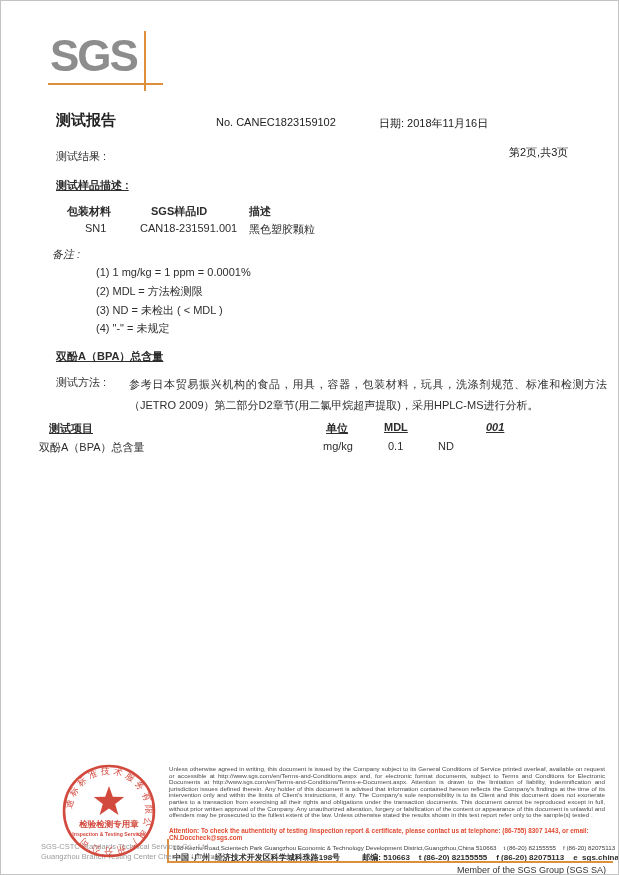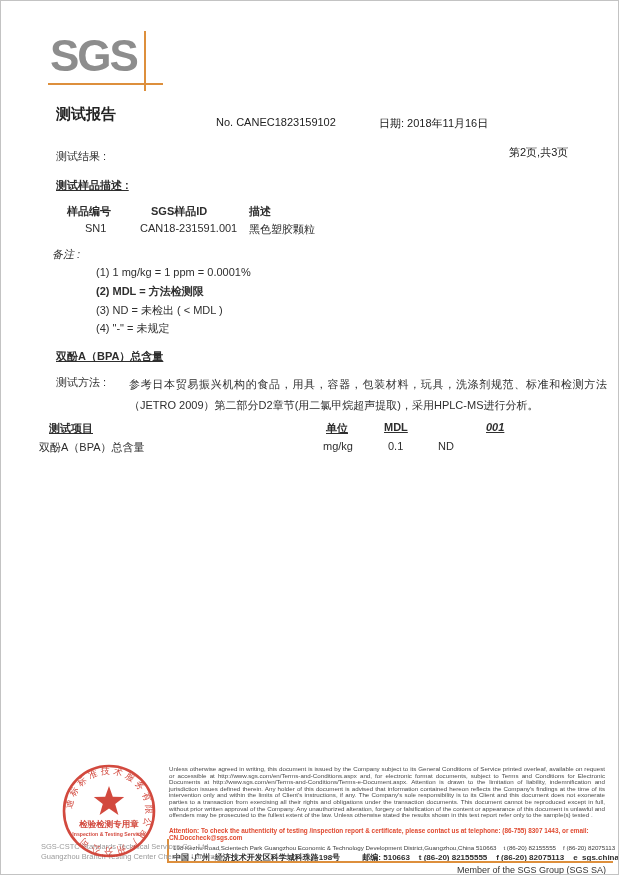--- a/index.html
+++ b/index.html
@@ -18,41 +18,41 @@
   
   .logo-text {
     left:49px; top:33px;
     font-size:44px; font-weight:bold; letter-spacing:-2px;
     color:#8d8d8d; line-height:1;
   }
   .logo-hline { left:47px; top:82px; width:115px; height:2px; background:#dd8f3c; }
   .logo-vline { left:143px; top:30px; width:2px; height:60px; background:#dd8f3c; }
 
   
-  .doc-title { left:55px; top:104px; font-size:15px; font-weight:bold; color:#222; }
+  .doc-title { left:55px; top:110px; font-size:15px; font-weight:bold; color:#222; }
   .report-no { left:215px; top:115px; font-size:11px; color:#222; }
   .report-date { left:378px; top:115px; font-size:11px; color:#222; }
   .page-info { left:508px; top:115px; font-size:11px; color:#222;margin-top:29px; }
 
   .body-text { font-size:11px; color:#2e2e2e; }
 
   .results-label { left:55px; top:148px; }
   .sample-desc-heading { left:55px; top:177px; font-weight:bold; text-decoration:underline; }
 
   
   .st-h1 { left:66px; top:203px; font-weight:bold; }
   .st-h2 { left:150px; top:203px; font-weight:bold; }
   .st-h3 { left:248px; top:203px; font-weight:bold; }
   .st-c1 { left:84px;  top:221px; }
   .st-c2 { left:139px; top:221px; }
   .st-c3 { left:248px; top:221px; }
 
   .notes-label { left:51px; top:246px;font-style:italic; }
   .note-1 { left:95px; top:265px; }
-  .note-2 { left:95px; top:283px;font-weight:bold; }
+  .note-2 { left:95px; top:283px; }
   .note-3 { left:95px; top:302px; }
   .note-4 { left:95px; top:320px; }
 
   .bpa-heading { left:55px; top:348px; font-weight:bold; text-decoration:underline; }
 
   .method-label { left:55px; top:374px; }
   .method-text { left:128px; top:373px; width:478px; line-height:21px; text-align:justify; }
 
   
   .rt-h1 { left:48px;  top:420px; text-decoration:underline; font-weight:bold; }
@@ -96,21 +96,21 @@
   <div class="abs logo-vline"></div>
 
   <div class="abs doc-title">测试报告</div>
   <div class="abs report-no">No. CANEC1823159102</div>
   <div class="abs report-date">日期: 2018年11月16日</div>
   <div class="abs page-info">第2页,共3页</div>
 
   <div class="abs body-text results-label">测试结果 :</div>
   <div class="abs body-text sample-desc-heading">测试样品描述 :</div>
 
-  <div class="abs body-text st-h1">样品编号</div>
+  <div class="abs body-text st-h1">包装材料</div>
   <div class="abs body-text st-h2">SGS样品ID</div>
   <div class="abs body-text st-h3">描述</div>
   <div class="abs body-text st-c1">SN1</div>
   <div class="abs body-text st-c2">CAN18-231591.001</div>
   <div class="abs body-text st-c3">黑色塑胶颗粒</div>
 
   <div class="abs body-text notes-label">备注 :</div>
   <div class="abs body-text note-1">(1) 1 mg/kg = 1 ppm = 0.0001%</div>
   <div class="abs body-text note-2">(2) MDL = 方法检测限</div>
   <div class="abs body-text note-3">(3) ND = 未检出 ( &lt; MDL )</div>

